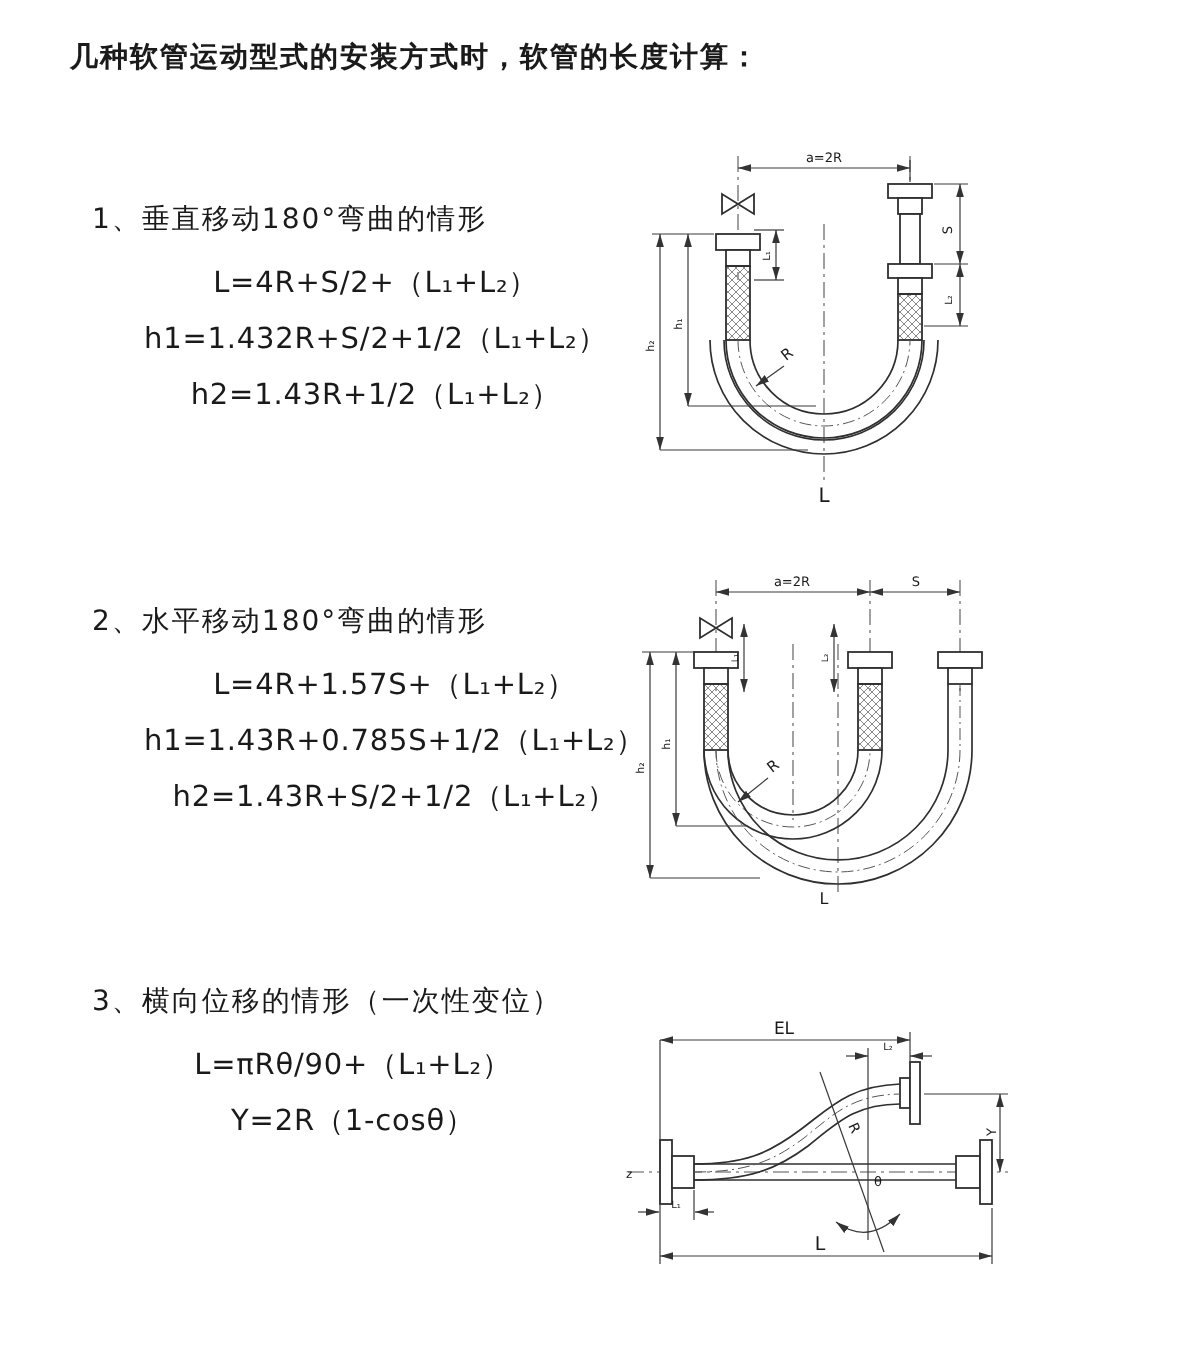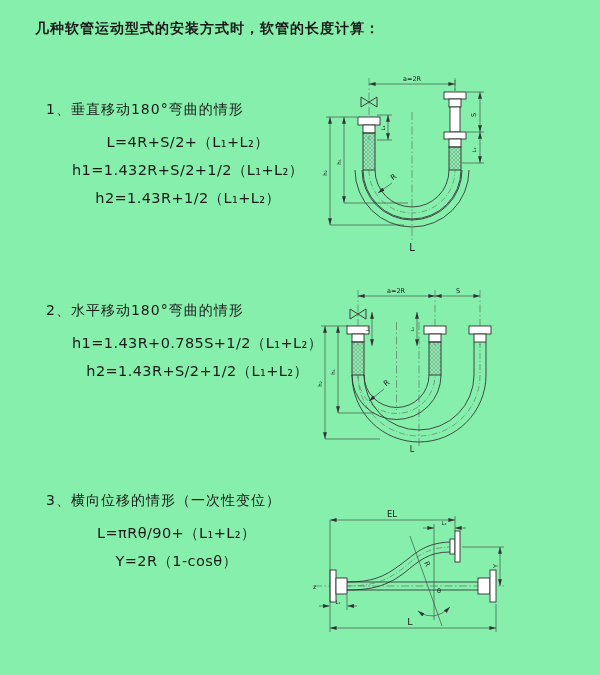--- a/index.html
+++ b/index.html
@@ -1,16 +1,16 @@
 <!DOCTYPE html>
 <html><head>
 <meta charset="utf-8">
 <style>
   html,body{margin:0;padding:0;background:#e8e8e8;}
-  .page{position:relative;width:600px;height:675px;background:#86efac;overflow:hidden;
+  .page{position:relative;width:600px;height:675px;background:#ffffff;overflow:hidden;
         font-family:"DejaVu Sans","Liberation Sans",sans-serif;color:#1a1a1a;}
   .title{position:absolute;left:35px;top:20px;font-size:14px;font-weight:700;letter-spacing:1px;white-space:nowrap;}
   .section{position:absolute;left:46px;}
   .sec-heading{font-size:14px;font-weight:400;letter-spacing:1px;white-space:nowrap;}
   .formulas{margin:9px 0 0 26px;text-align:center;}
   .formula{height:28px;line-height:28px;font-size:14.5px;letter-spacing:.4px;white-space:nowrap;}
   svg.diagram{position:absolute;}
   svg text{font-family:"DejaVu Sans","Liberation Sans",sans-serif;fill:#1a1a1a;}
   .parts{stroke:#2f2f2f;stroke-width:.9;fill:#fff;}
   .hose{stroke:#2f2f2f;stroke-width:.85;fill:none;}
@@ -30,20 +30,21 @@
     <div class="formulas">
       <div class="formula">L=4R+S/2+（L₁+L₂）</div>
       <div class="formula">h1=1.432R+S/2+1/2（L₁+L₂）</div>
       <div class="formula">h2=1.43R+1/2（L₁+L₂）</div>
     </div>
   </div>
 
   <div class="section" style="top:302px;">
     <div class="sec-heading">2、水平移动180°弯曲的情形</div>
     <div class="formulas">
+      <div class="formula">L=4R+1.57S+（L₁+L₂）</div>
       <div class="formula">h1=1.43R+0.785S+1/2（L₁+L₂）</div>
       <div class="formula">h2=1.43R+S/2+1/2（L₁+L₂）</div>
     </div>
   </div>
 
   <div class="section" style="top:492px;">
     <div class="sec-heading">3、横向位移的情形（一次性变位）</div>
     <div class="formulas">
       <div class="formula">L=πRθ/90+（L₁+L₂）</div>
       <div class="formula">Y=2R（1-cosθ）</div>

